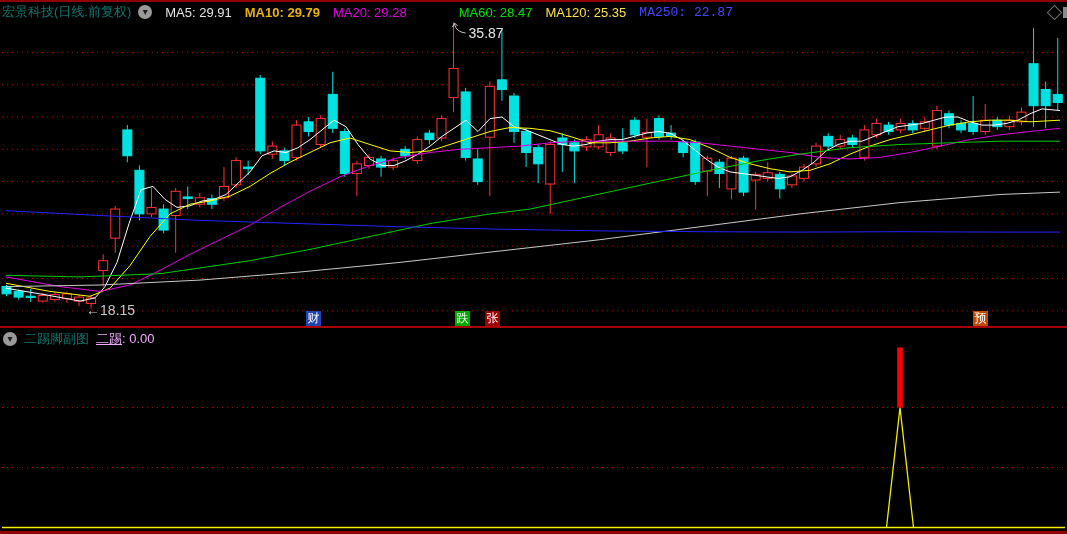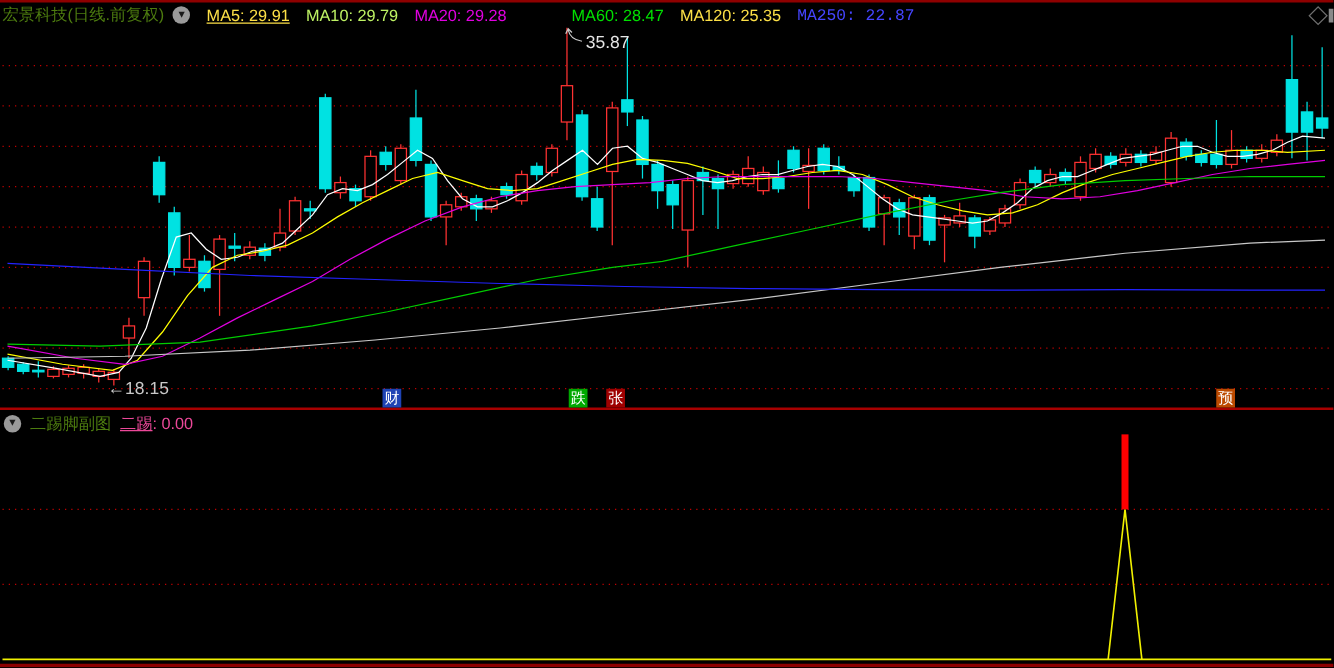--- a/index.html
+++ b/index.html
@@ -11,38 +11,38 @@
   .hline{position:absolute;left:0;width:1067px;}
   #top-border{top:0;height:2px;background:#8e0000;}
   #panel-divider{top:326px;height:2px;background:#a80000;}
   #bottom-border{top:531px;height:3px;background:#8c0000;}
   .hdr{
     position:absolute;display:flex;align-items:center;gap:7px;
     font-size:13px;white-space:nowrap;z-index:5;
   }
   #main-header{left:2px;top:3px;}
   #sub-header{left:3px;top:330px;}
-  .title{color:#4d7c0f;text-align:right;}
+  .title{color:#0f766e;text-align:right;}
   .circ-icon{
     width:14px;height:14px;border-radius:50%;background:#9a9a9a;color:#1a1a1a;
     font-size:10px;line-height:14px;text-align:center;display:inline-block;cursor:pointer;
   }
   .ma-item{margin-left:6px;}
   .marker{
     position:absolute;top:311px;width:15px;height:15px;z-index:4;
     color:#fff;font-size:12px;line-height:15px;text-align:center;cursor:pointer;
   }
   #corner-diamond{
     position:absolute;left:1049px;top:7px;width:9px;height:9px;
     border:1px solid #6e6e6e;transform:rotate(45deg);z-index:5;cursor:pointer;
   }
   #edge-bar{
     position:absolute;left:1063px;top:7px;width:4px;height:11px;background:#8a8a8a;z-index:5;
   }
-  .sub-series{color:#ec4899;text-align:right;}
+  .sub-series{color:#f0abfc;text-align:right;}
   .sub-series .lbl{text-decoration:underline;}
 </style>
 </head>
 <body>
 
 <div id="app">
 
   <svg id="chart" width="1067" height="534" viewBox="0 0 1067 534">
       <g>
         <line x1="2" x2="1065" y1="52.400000000000034" y2="52.400000000000034" stroke="#c00000" stroke-width="1" stroke-dasharray="1 4"></line>
@@ -262,22 +262,22 @@
       </g>
     </svg>
 
   <div id="top-border" class="hline"></div>
   <div id="panel-divider" class="hline"></div>
   <div id="bottom-border" class="hline"></div>
 
   <div id="main-header" class="hdr">
     <span class="title">宏景科技(日线.前复权)</span>
     <span class="circ-icon">▾</span>
-    <span class="ma-item" style="color: #fde047; text-decoration: underline;">MA5: 29.91</span>
-    <span class="ma-item" style="color: #bef264;">MA10: 29.79</span>
+    <span class="ma-item" style="color: #e5e5e5;">MA5: 29.91</span>
+    <span class="ma-item" style="color: #eab308; font-weight: bold;">MA10: 29.79</span>
     <span class="ma-item" style="color: rgb(224, 0, 224);">MA20: 29.28</span>
     <span class="ma-item" style="color: rgb(0, 224, 0); margin-left: 45px;">MA60: 28.47</span>
     <span class="ma-item" style="color: #fde047;">MA120: 25.35</span>
     <span class="ma-item" style="color: rgb(69, 69, 255); font-family: Liberation Mono, monospace;">MA250: 22.87</span>
   </div>
 
   <div id="corner-diamond"></div>
   <div id="edge-bar"></div>
 
   <div class="marker" style="left: 306px; background: rgb(31, 67, 180);">财</div>

